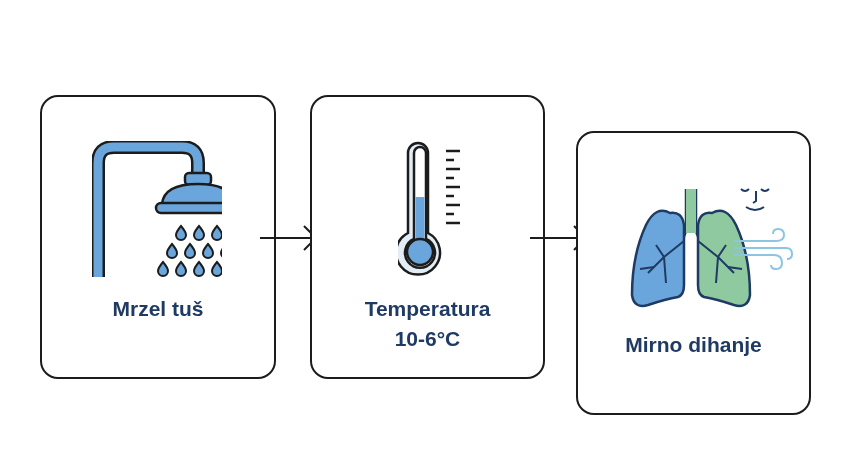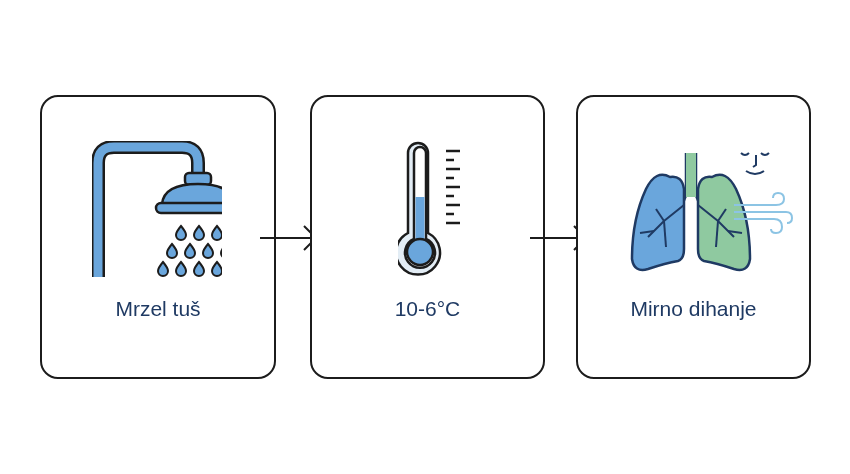--- a/index.html
+++ b/index.html
@@ -14,28 +14,28 @@
       position: absolute;
       top: 95px;
       height: 284px;
       border: 2px solid #1c1c1c;
       border-radius: 18px;
       background: #ffffff;
       box-sizing: border-box;
     }
     #card-1 { left: 40px;  width: 236px; }
     #card-2 { left: 310px; width: 235px; }
-    #card-3 { left: 576px; width: 235px; }
+    #card-3 { left: 576px; width: 235px; margin-top: 36px; }
 
     .label {
       position: absolute;
       left: 0; right: 0;
       text-align: center;
       color: #1f3a63;
-      font-weight: normal;
+      font-weight: bold;
       font-size: 21px;
       line-height: 30px;
     }
     #card-1 .label { top: 197px; }
     #card-2 .label { top: 197px; }
     #card-3 .label { top: 197px; }
 
     .icon { position: absolute; }
     .arrow { position: absolute; top: 223px; }
   </style>
@@ -95,20 +95,21 @@
       <line x1="48" y1="36" x2="62" y2="36"></line>
       <line x1="48" y1="45" x2="56" y2="45"></line>
       <line x1="48" y1="54" x2="62" y2="54"></line>
       <line x1="48" y1="63" x2="56" y2="63"></line>
       <line x1="48" y1="72" x2="62" y2="72"></line>
       <line x1="48" y1="81" x2="56" y2="81"></line>
       <line x1="48" y1="90" x2="62" y2="90"></line>
     </g>
   </svg>
   <div class="label">
+    <div>Temperatura</div>
     <div>10-6°C</div>
   </div>
 </div>
 
 <svg class="arrow" style="left:528px;" width="62" height="30" viewBox="0 0 62 30">
   <line x1="2" y1="15" x2="58" y2="15" stroke="#1c1c1c" stroke-width="2"></line>
   <polyline points="46,3 58,15 46,27" fill="none" stroke="#1c1c1c" stroke-width="2"></polyline>
 </svg>
 
 <div class="card" id="card-3">

